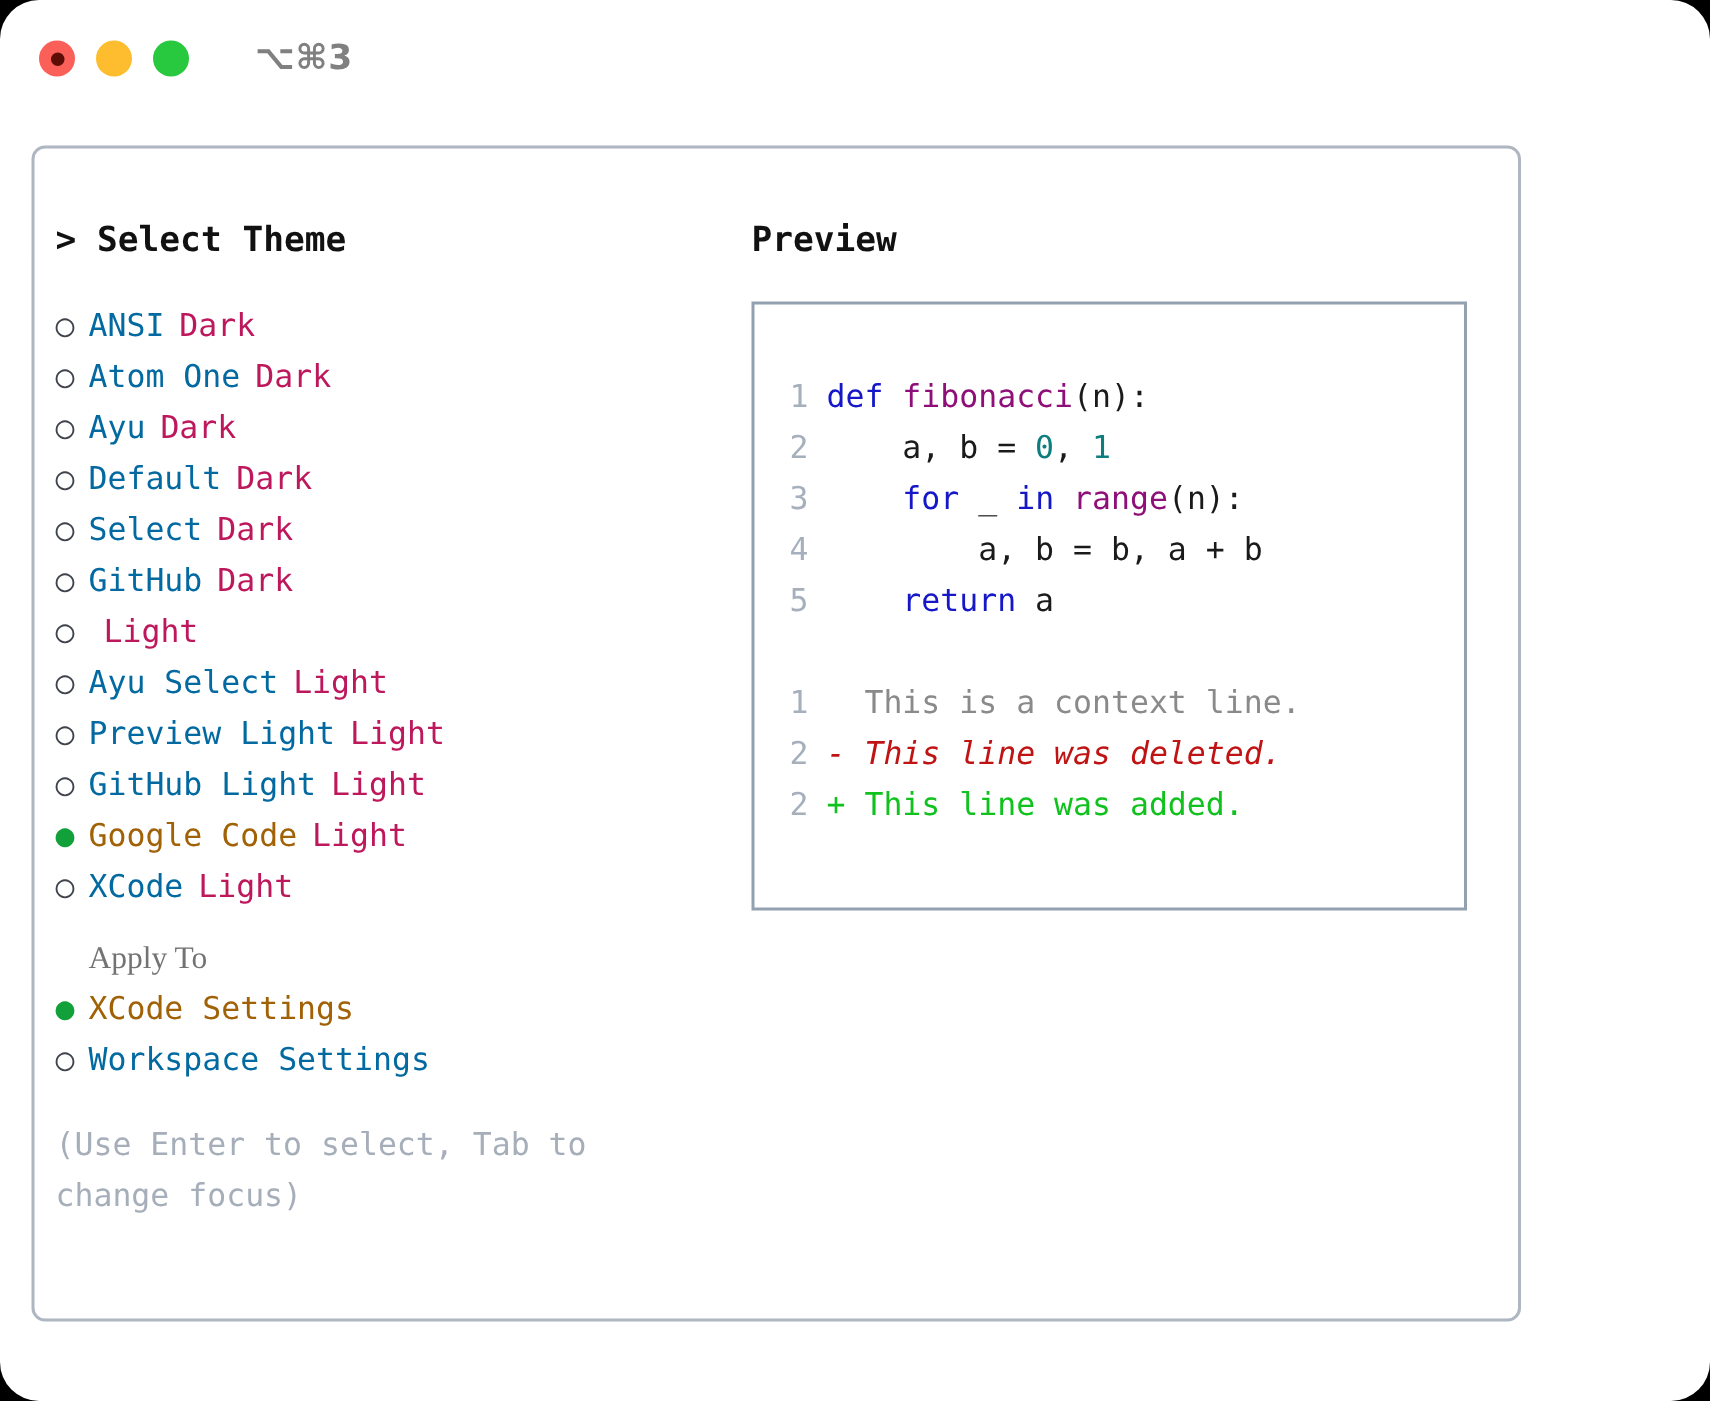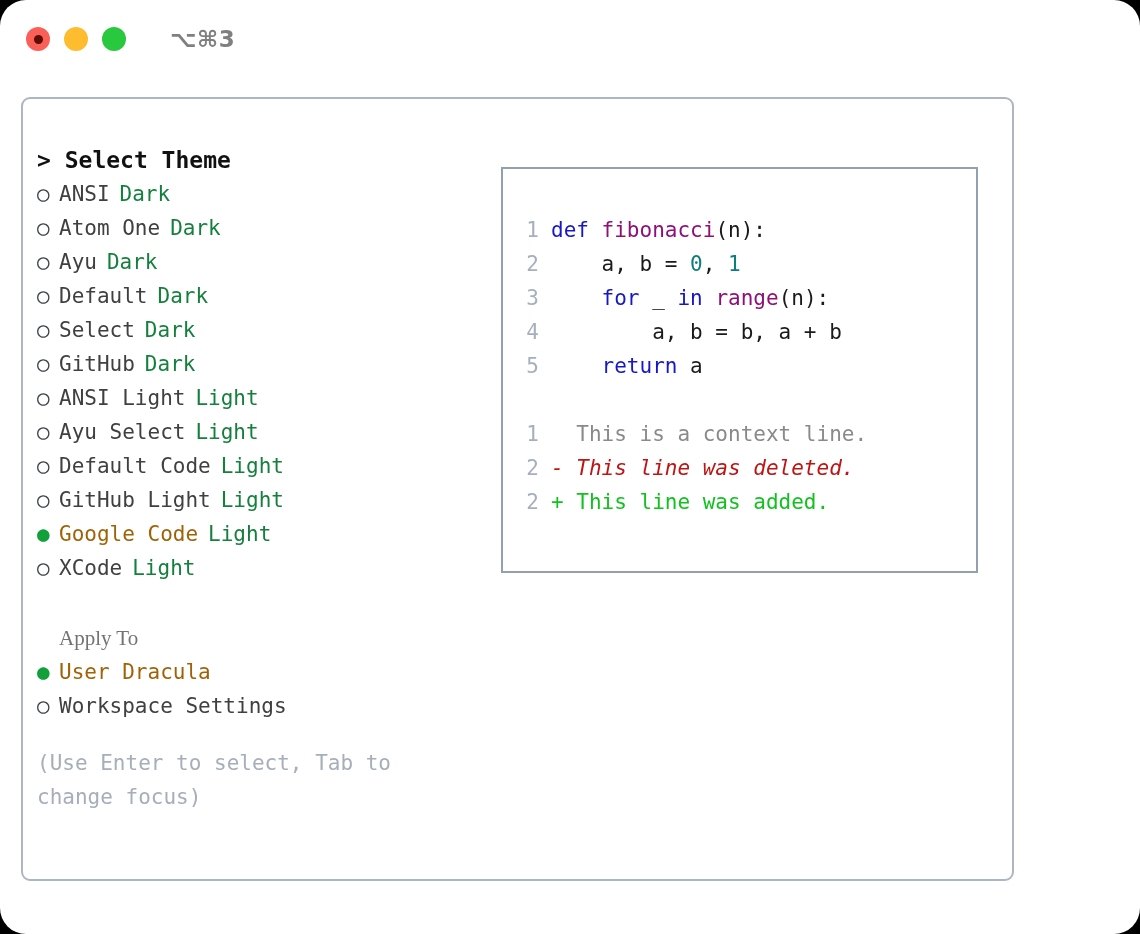--- a/index.html
+++ b/index.html
@@ -110,26 +110,27 @@
     width: 22px;
     flex: 0 0 22px;
     font-size: 21px;
     line-height: 34px;
     color: #3a3f४8;
   }
   .bullet.empty { color: #3f444c; }
   .bullet.filled { color: #11a03a; }
   .bullet.blank { color: transparent; }
 
-  .lbl        { color: #404040; }
+  .lbl        { color: #0369a1; }
   .lbl.active { color: #a16207; }
   .lbl.plain  { color: #737373; font-family: Liberation Serif, serif; }
   .tag {
-    color: #15803d;
+    color: #be185d;
     margin-left: 10px;
+    margin-top: 23px;
   }
 
   .spacer-lg { height: 36px; }
 
   .hint {
     margin-top: 23px;
     font-size: 21px;
     line-height: 34px;
     color: #a6aeba;
     width: 420px;
@@ -204,43 +205,44 @@
       <div class="left">
         <div class="hdr">&gt; Select Theme</div>
 
         <div id="theme-list">
             <div class="row"><span class="bullet empty">○</span><span class="lbl">ANSI</span><span class="tag">Dark</span></div>
             <div class="row"><span class="bullet empty">○</span><span class="lbl">Atom One</span><span class="tag">Dark</span></div>
             <div class="row"><span class="bullet empty">○</span><span class="lbl">Ayu</span><span class="tag">Dark</span></div>
             <div class="row"><span class="bullet empty">○</span><span class="lbl">Default</span><span class="tag">Dark</span></div>
             <div class="row"><span class="bullet empty">○</span><span class="lbl">Select</span><span class="tag">Dark</span></div>
             <div class="row"><span class="bullet empty">○</span><span class="lbl">GitHub</span><span class="tag">Dark</span></div>
-            <div class="row"><span class="bullet empty">○</span><span class="lbl">ANSI Light</span><span class="tag">Light</span></div>
+            <div class="row"><span class="bullet empty">○</span><span class="tag">Light</span></div>
             <div class="row"><span class="bullet empty">○</span><span class="lbl">Ayu Select</span><span class="tag">Light</span></div>
-            <div class="row"><span class="bullet empty">○</span><span class="lbl">Default Code</span><span class="tag">Light</span></div>
+            <div class="row"><span class="bullet empty">○</span><span class="lbl">Preview Light</span><span class="tag">Light</span></div>
             <div class="row"><span class="bullet empty">○</span><span class="lbl">GitHub Light</span><span class="tag">Light</span></div>
             <div class="row"><span class="bullet filled">●</span><span class="lbl active">Google Code</span><span class="tag">Light</span></div>
             <div class="row"><span class="bullet empty">○</span><span class="lbl">XCode</span><span class="tag">Light</span></div>
           </div>
 
         <div class="spacer-lg"></div>
 
         <div class="row">
           <span class="bullet blank">○</span><span class="lbl plain">Apply To</span>
         </div>
 
         <div id="apply-list">
-            <div class="row"><span class="bullet filled">●</span><span class="lbl active">User Dracula</span></div>
+            <div class="row"><span class="bullet filled">●</span><span class="lbl active">XCode Settings</span></div>
             <div class="row"><span class="bullet empty">○</span><span class="lbl">Workspace Settings</span></div>
           </div>
 
         <div class="hint">(Use Enter to select, Tab to change focus)</div>
       </div>
 
       <div class="right">
+        <div class="preview-title">Preview</div>
         <div class="codebox">
           <div id="code-lines">
               <div class="codeline"><span class="gutter">1</span><span class="code"><span class="kw">def </span><span class="fn">fibonacci</span><span class="plain-code">(n):</span></span></div>
               <div class="codeline"><span class="gutter">2</span><span class="code"><span class="plain-code">    a, b = </span><span class="num">0</span><span class="plain-code">, </span><span class="num">1</span></span></div>
               <div class="codeline"><span class="gutter">3</span><span class="code"><span class="plain-code">    </span><span class="kw">for</span><span class="plain-code"> _ </span><span class="kw">in</span><span class="plain-code"> </span><span class="fn">range</span><span class="plain-code">(n):</span></span></div>
               <div class="codeline"><span class="gutter">4</span><span class="code"><span class="plain-code">        a, b = b, a + b</span></span></div>
               <div class="codeline"><span class="gutter">5</span><span class="code"><span class="plain-code">    </span><span class="kw">return</span><span class="plain-code"> a</span></span></div>
             </div>
           <div class="blankline"></div>
           <div id="diff-lines">

